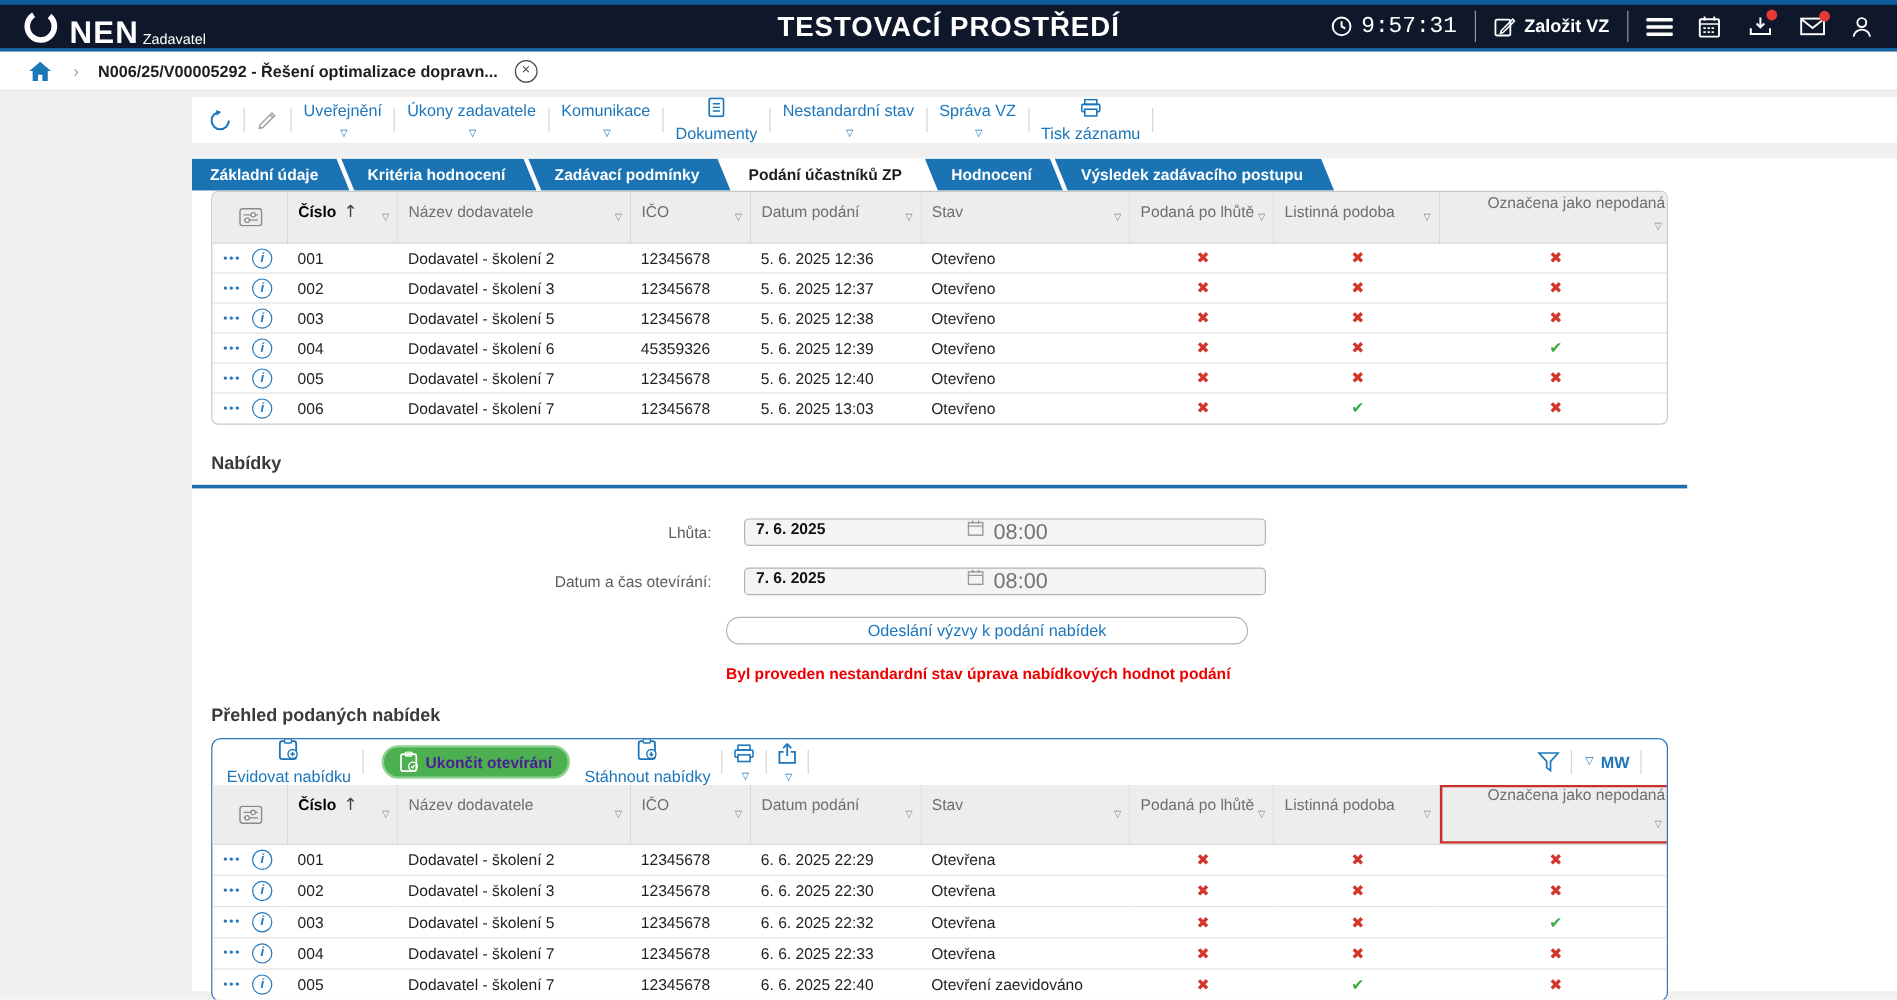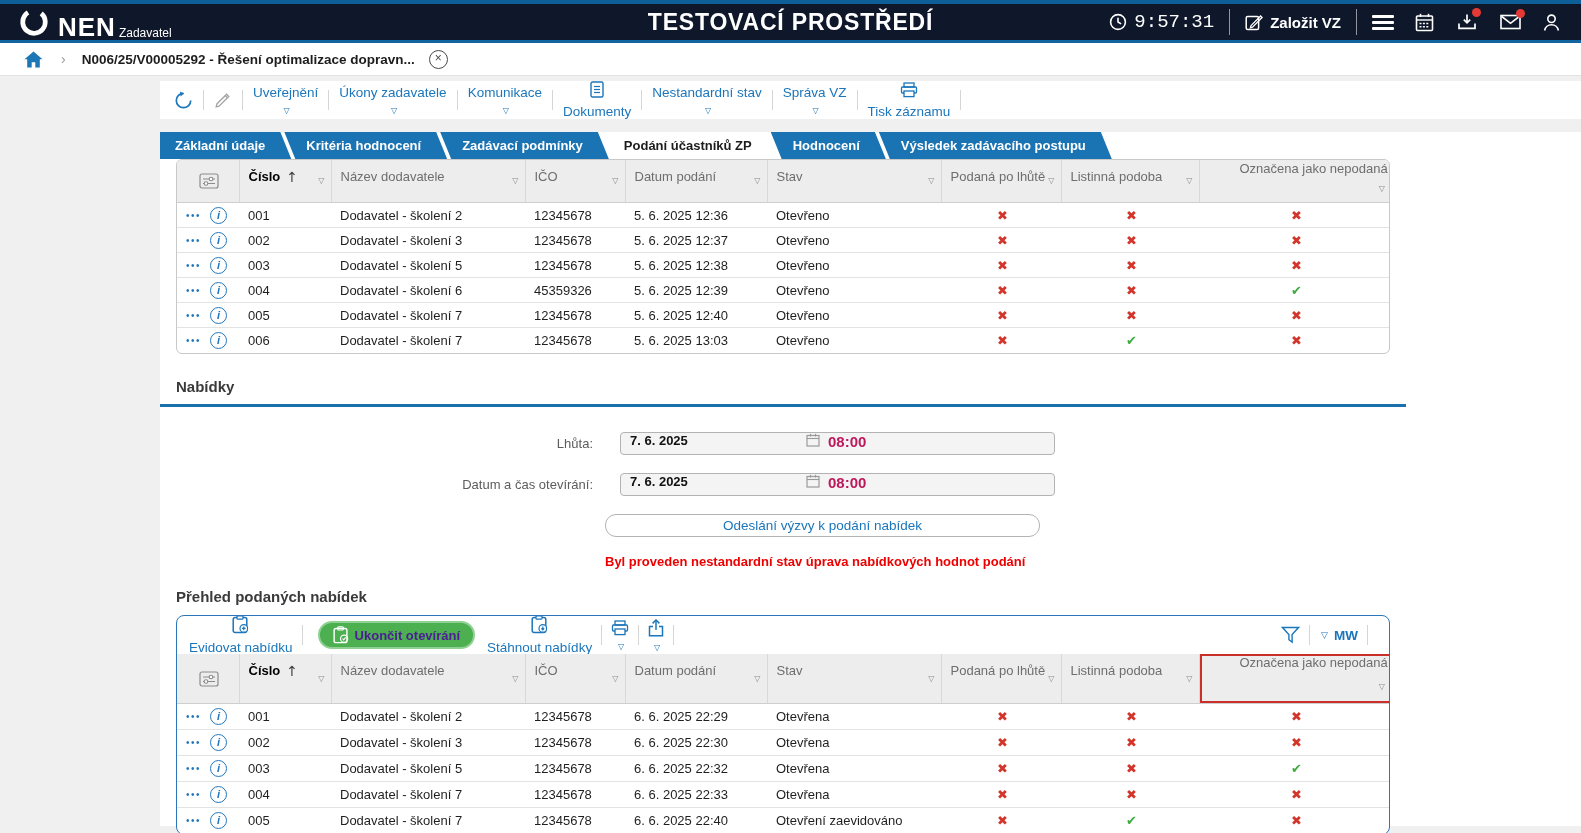--- a/index.html
+++ b/index.html
@@ -122,21 +122,21 @@
   
   .sec-heading{ position:absolute; left:16px; font-size:15px; font-weight:bold; color:#3a3a3a; }
   .nabidky-line{ position:absolute; left:0; top:272px; width:1246px; height:3px; background:#1a6fad; }
   .form-row{ position:absolute; left:0; width:900px; height:24px; display:flex; }
   .form-label{ width:433px; text-align:right; font-size:13px; color:#5c5c5c; line-height:23px; }
   .dt-field{
     position:absolute; left:460px; width:435px; height:23px; border:1px solid #b3b3b3; border-radius:4px;
     background:#f4f4f4; display:flex; 
   }
   .dt-date{ width:185px; padding-left:9px; font-size:13px; font-weight:bold; color:#111; }
-  .dt-time{ font-size:15px; font-weight:bold; color:#be185d; margin-left:8px; }
+  .dt-time{ font-size:18px; font-weight:normal; color:#737373; margin-left:8px; }
   .send-btn{
     position:absolute; left:445px; top:382px; width:435px; height:23px; background:#fff;
     border:1px solid #b3b3b3; border-radius:11px; color:#1b76bb; font-size:13.5px;
     text-align:center; line-height:21px; cursor:pointer;
   }
   .warning{ position:absolute; left:445px; top:422px; color:#ee0000; font-size:13px; font-weight:bold; }
 </style>
 </head>
 <body>
 

